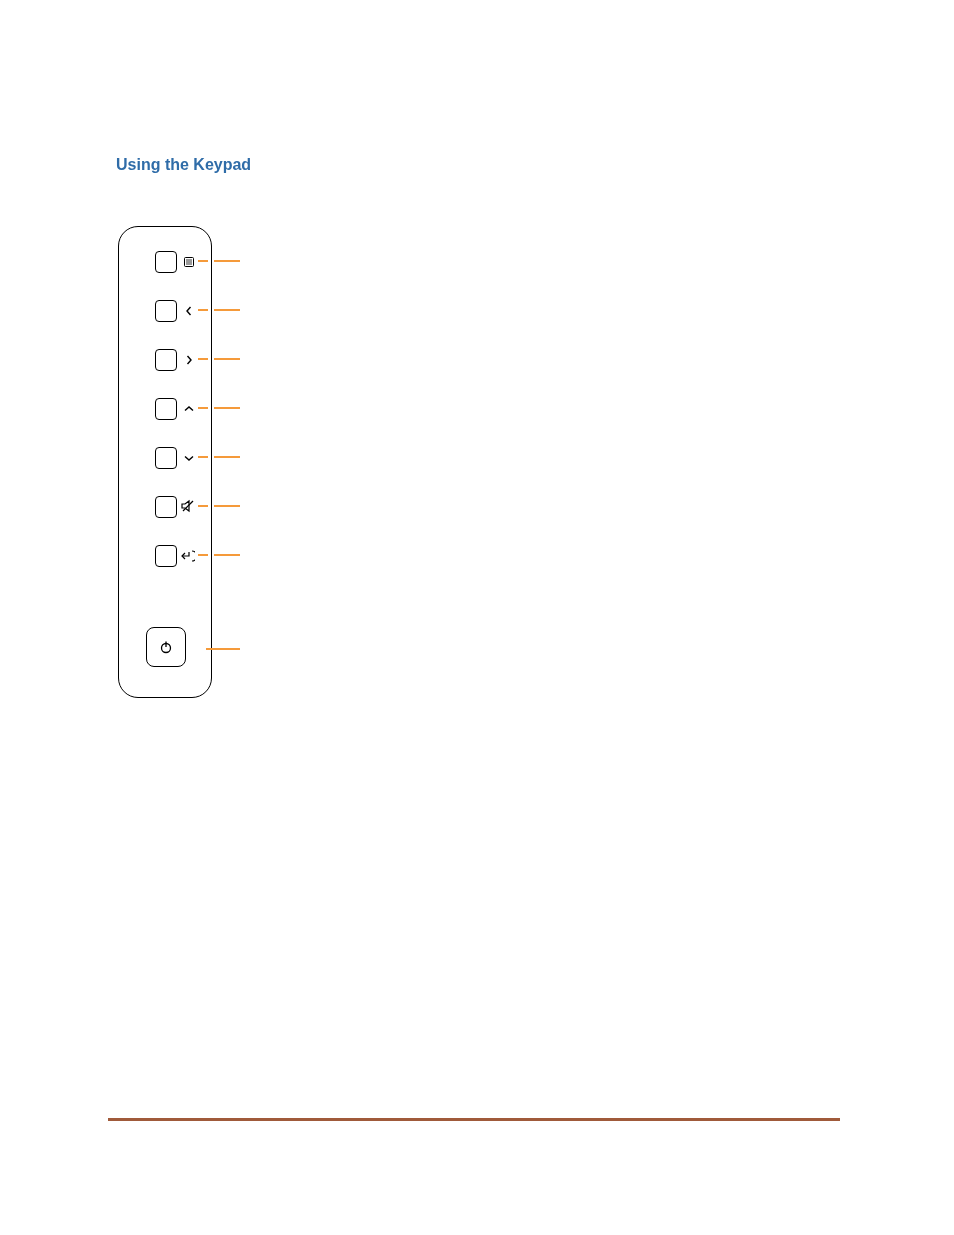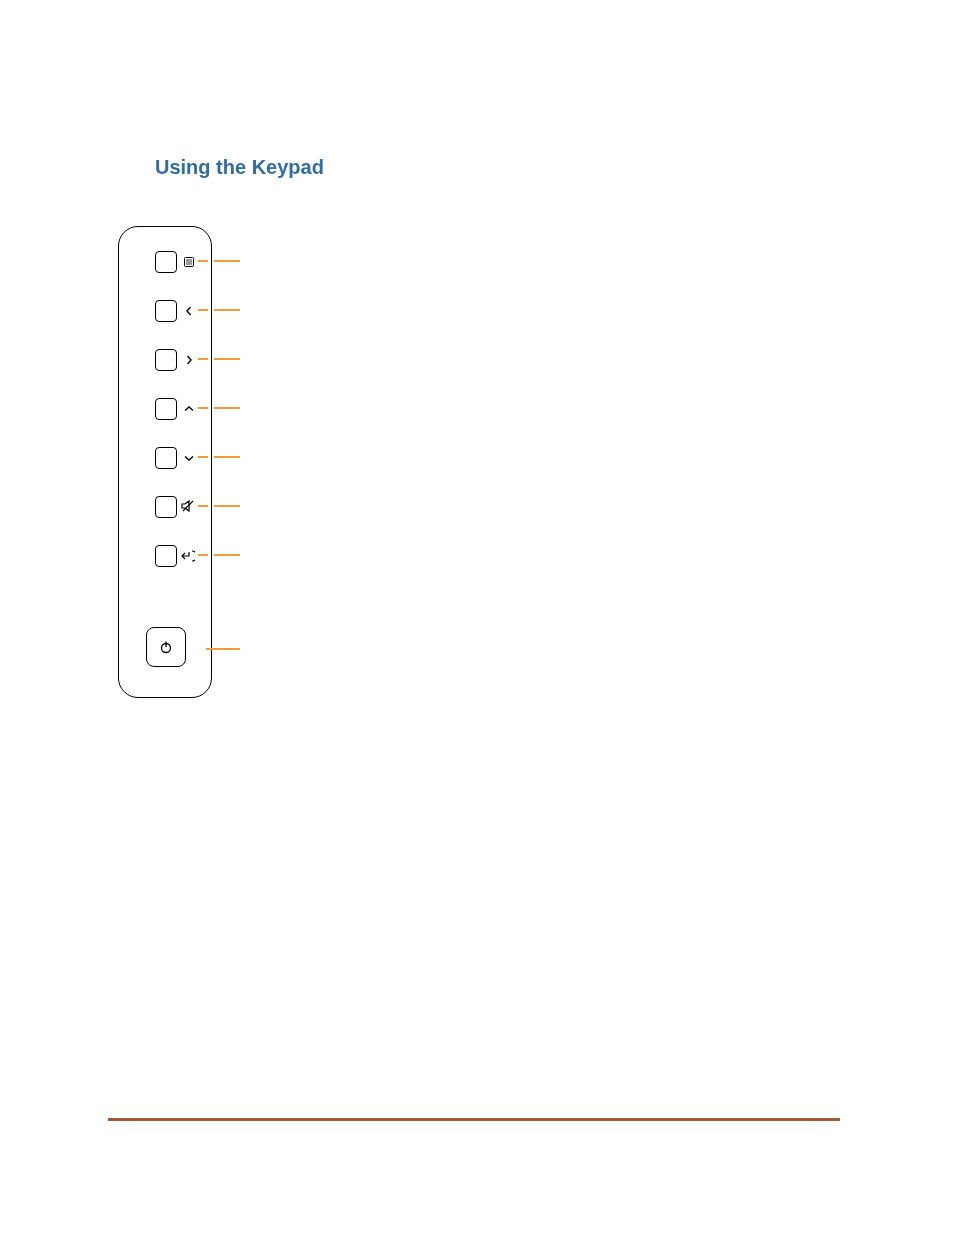--- a/index.html
+++ b/index.html
@@ -6,24 +6,23 @@
   html, body { width: 954px; height: 1235px; background: #ffffff; font-family: Arial, Helvetica, sans-serif; }
   .page {
     position: relative;
     width: 954px;
     height: 1235px;
   }
   .heading {
     position: absolute;
     left: 116px;
     top: 156px;
-    font-size: 20px;
+    font-size: 16px;
     font-weight: 700;
     color: #2f6ca8;
-    margin-left: 39px;
   }
   
   .keypad {
     position: absolute;
     left: 118px;
     top: 226px;
     width: 94px;
     height: 472px;
     border: 1.5px solid #000;
     border-radius: 20px;

